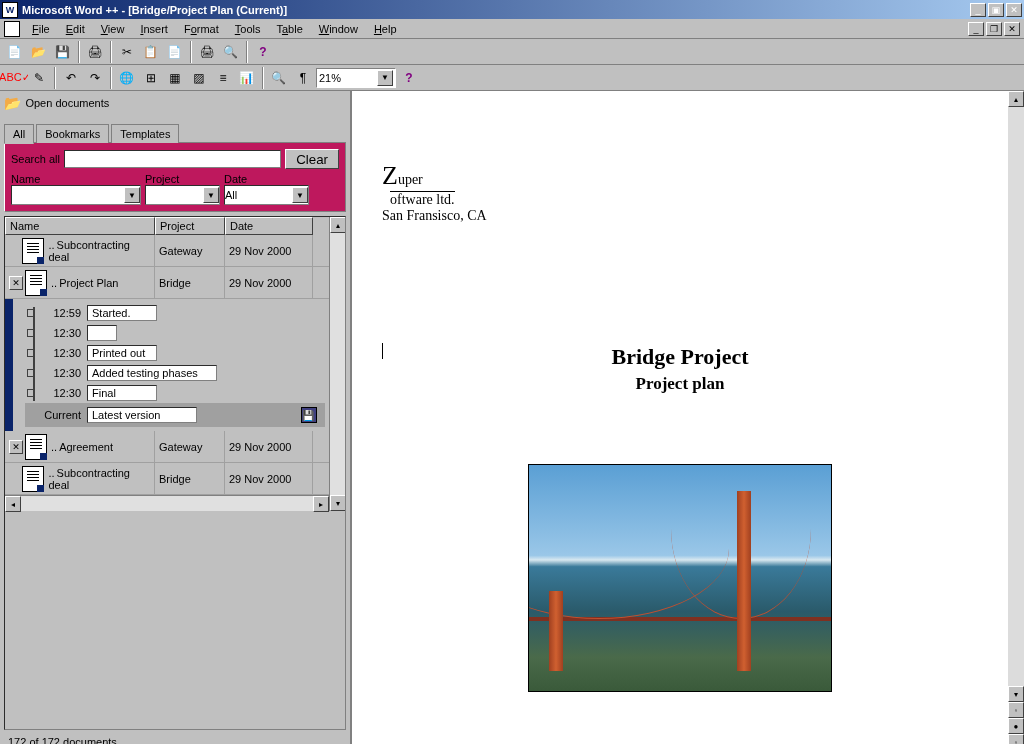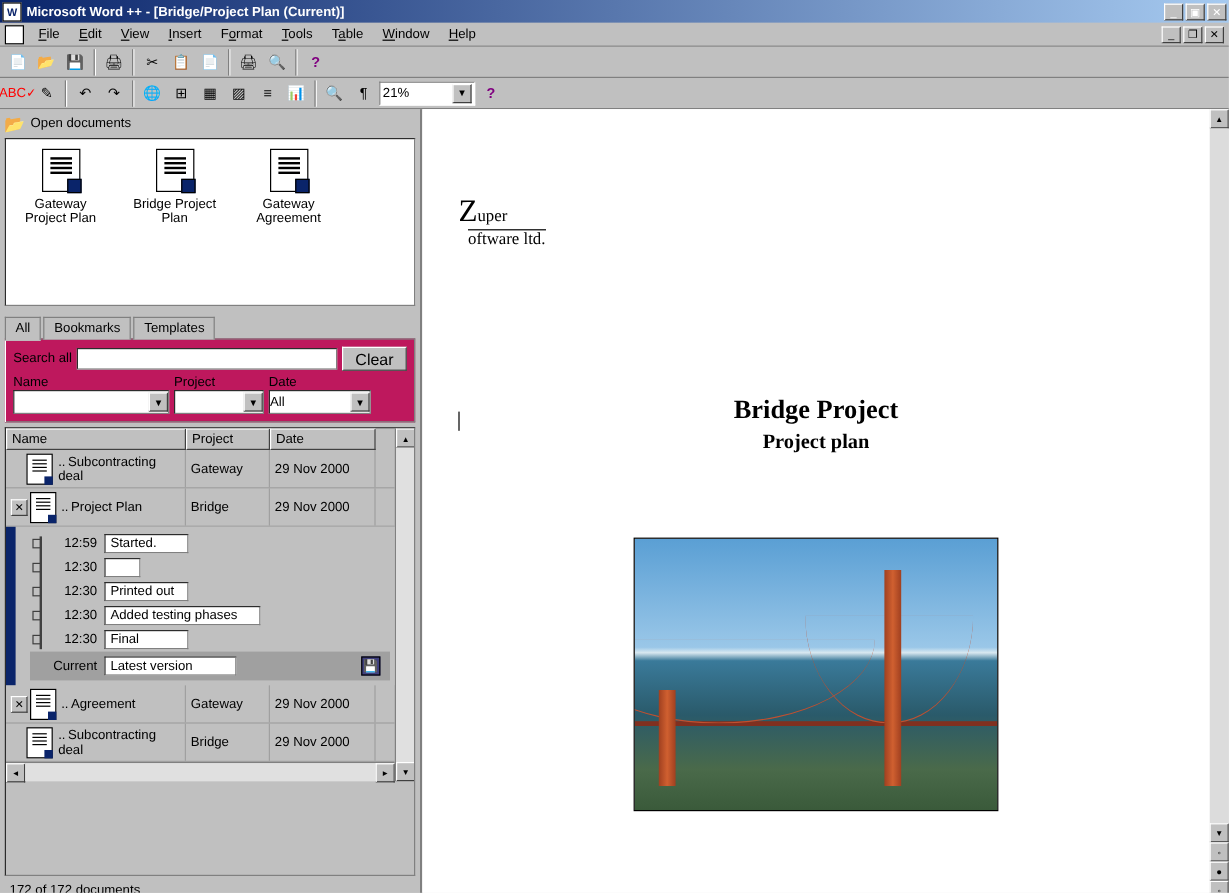--- a/index.html
+++ b/index.html
@@ -345,34 +345,20 @@
   </div>
   <div class="tbtn" style="color:#800080;font-weight:bold">?</div>
 </div>
 
 <div class="main-area">
 
   <div class="sidebar">
     <div class="open-docs-hdr">
       <span class="folder-icon">📂</span>
       <span>Open documents</span>
-    </div>
-    <div class="open-docs-area">
-      <div class="doc-item">
-        <div class="doc-icon-lg"></div>
-        <div>Gateway Project Plan</div>
-      </div>
-      <div class="doc-item">
-        <div class="doc-icon-lg"></div>
-        <div>Bridge Project Plan</div>
-      </div>
-      <div class="doc-item">
-        <div class="doc-icon-lg"></div>
-        <div>Gateway Agreement</div>
-      </div>
     </div>
 
     <div class="tabs">
       <div class="tab active">All</div>
       <div class="tab">Bookmarks</div>
       <div class="tab">Templates</div>
     </div>
 
     <div class="search-panel">
       <div class="search-row">
@@ -506,20 +492,21 @@
     </div>
     <div class="status-line">172 of 172 documents</div>
   </div>
 
   <div class="doc-area">
     <div class="doc-page">
       <div class="company-logo">
         <span class="Z">Z</span><span>uper</span><br>
         <span style="margin-left:8px;border-top:1px solid #000;display:inline-block;"><span>oftware ltd.</span></span>
       </div>
+      <div>San Fransisco, CA</div>
       <div class="cursor-line"></div>
       <div class="doc-title">Bridge Project</div>
       <div class="doc-subtitle">Project plan</div>
       <div class="bridge-img">
         <div class="bridge-deck"></div>
         <div class="bridge-cable cable1"></div>
         <div class="bridge-cable cable2"></div>
         <div class="bridge-tower t1"></div>
         <div class="bridge-tower t2"></div>
       </div>

